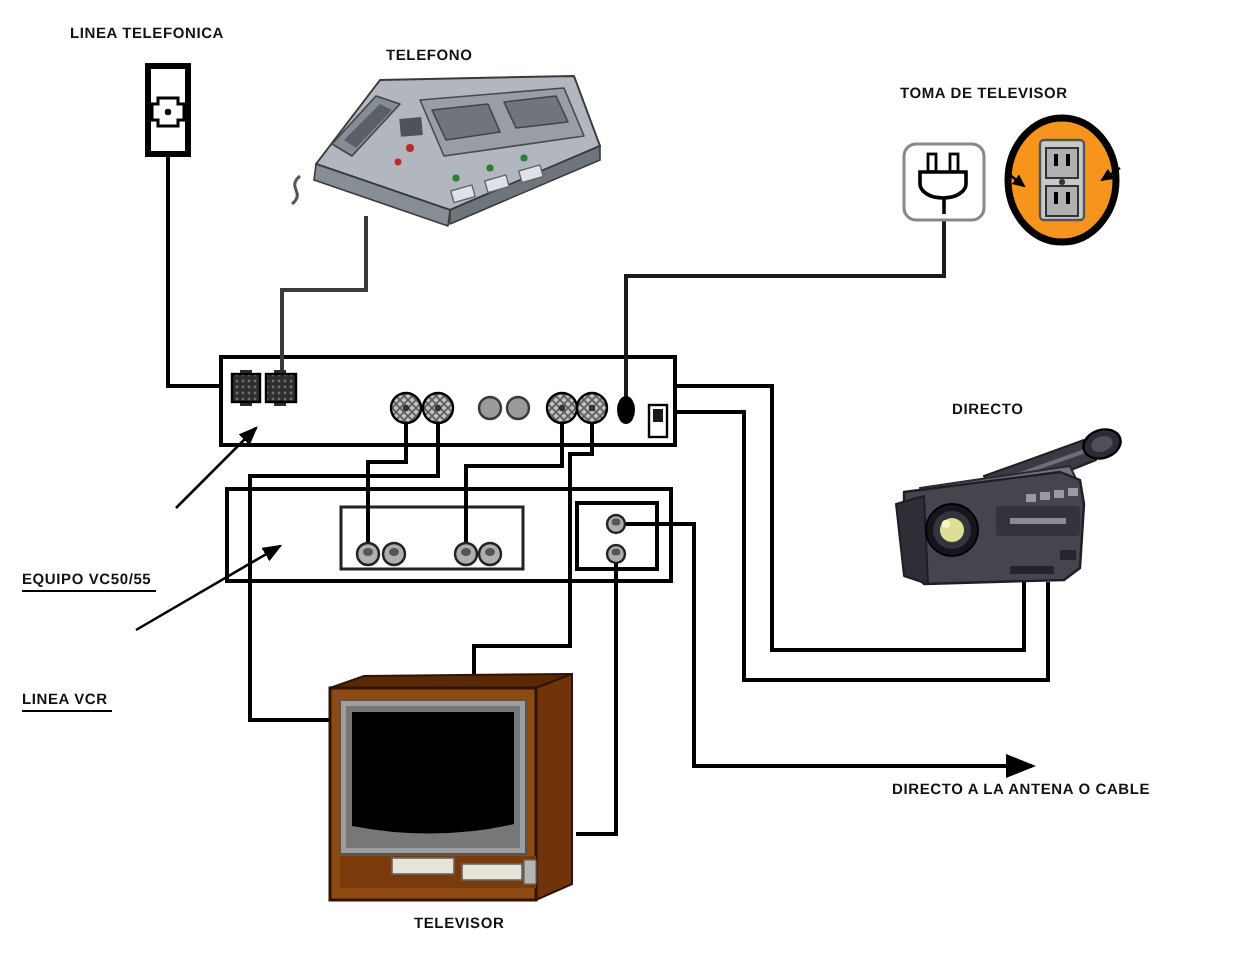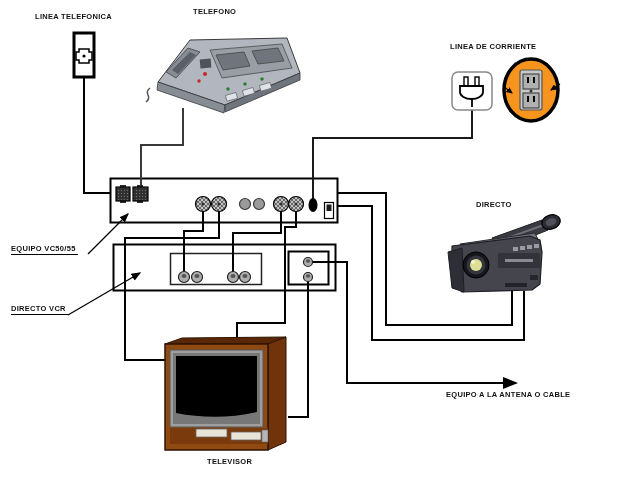--- a/index.html
+++ b/index.html
@@ -1,21 +1,21 @@
 <!DOCTYPE html>
 <html><head>
 <meta charset="utf-8">
 <style>
   html,body{margin:0;padding:0;background:#fff;}
   .stage{position:relative;width:618px;height:480px;background:#ffffff;overflow:hidden;
          font-family:"Liberation Sans",sans-serif;}
   .stage svg{position:absolute;left:0;top:0;}
   .lbl{position:absolute;font-size:7.5px;font-weight:bold;color:#111;
        letter-spacing:.3px;white-space:nowrap;}
-  .lbl.u{border-bottom:1px solid #000;padding-bottom:1px;padding-right:2px;}
+  .lbl.u{border-bottom:1px solid #000;padding-bottom:1px;padding-right:2px;margin-top:41px;}
 </style>
 </head>
 <body>
 
 <div class="stage">
 <svg width="618" height="480" viewBox="0 0 618 480">
   <defs>
     <pattern id="xh" width="4" height="4" patternUnits="userSpaceOnUse">
       <rect width="4" height="4" fill="#c2c2c2"></rect>
       <path d="M0,0L4,4M4,0L0,4" stroke="#5e5e5e" stroke-width="0.9"></path>
@@ -182,20 +182,20 @@
     <rect x="530" y="275" width="8" height="5" fill="#26262c"></rect>
   </g>
 
   <g stroke="#000" stroke-width="1.3">
     <line x1="88" y1="254" x2="128" y2="214" marker-end="url(#ah)"></line>
     <line x1="68" y1="315" x2="140" y2="273" marker-end="url(#ah)"></line>
   </g>
 </svg>
 
 <div class="lbl" style="left:35px;top:12px">LINEA TELEFONICA</div>
-<div class="lbl" style="left:193px;top:7px">TELEFONO</div>
-<div class="lbl" style="left:450px;top:42px">LINEA DE CORRIENTE</div>
+<div class="lbl" style="left:193px;top:23px">TELEFONO</div>
+<div class="lbl" style="left:450px;top:42px">TOMA DE TELEVISOR</div>
 <div class="lbl u" style="left:11px;top:244px">EQUIPO VC50/55</div>
-<div class="lbl u" style="left:11px;top:304px">DIRECTO VCR</div>
+<div class="lbl u" style="left:11px;top:304px">LINEA VCR</div>
 <div class="lbl" style="left:476px;top:200px">DIRECTO</div>
 <div class="lbl" style="left:207px;top:457px">TELEVISOR</div>
-<div class="lbl" style="left:446px;top:390px">EQUIPO A LA ANTENA O CABLE</div>
+<div class="lbl" style="left:446px;top:390px">DIRECTO A LA ANTENA O CABLE</div>
 </div>
 
 </body></html>

